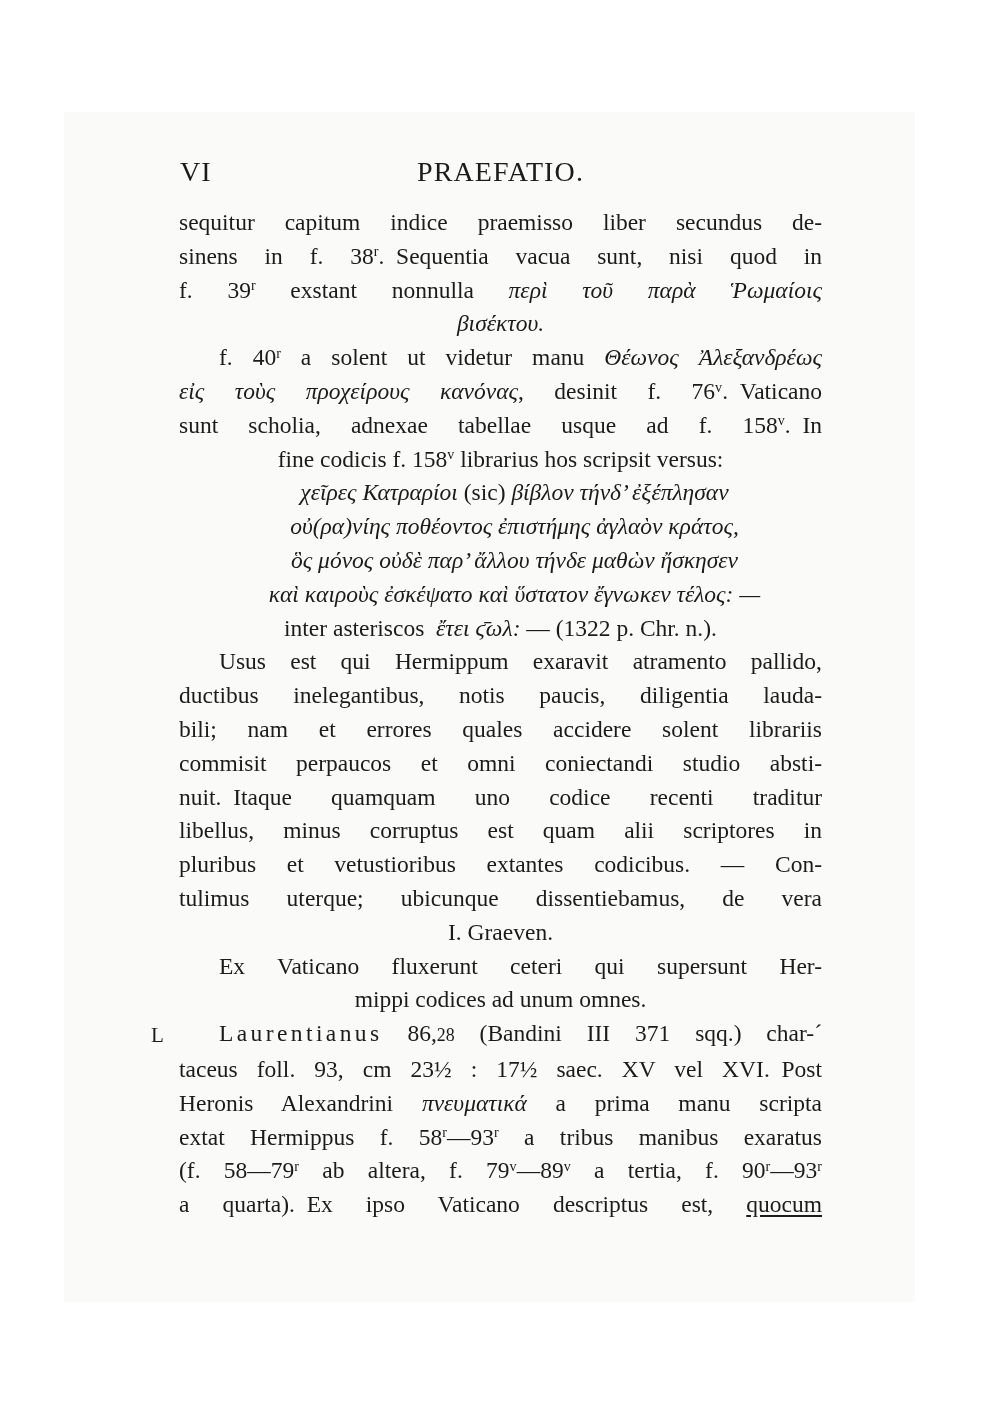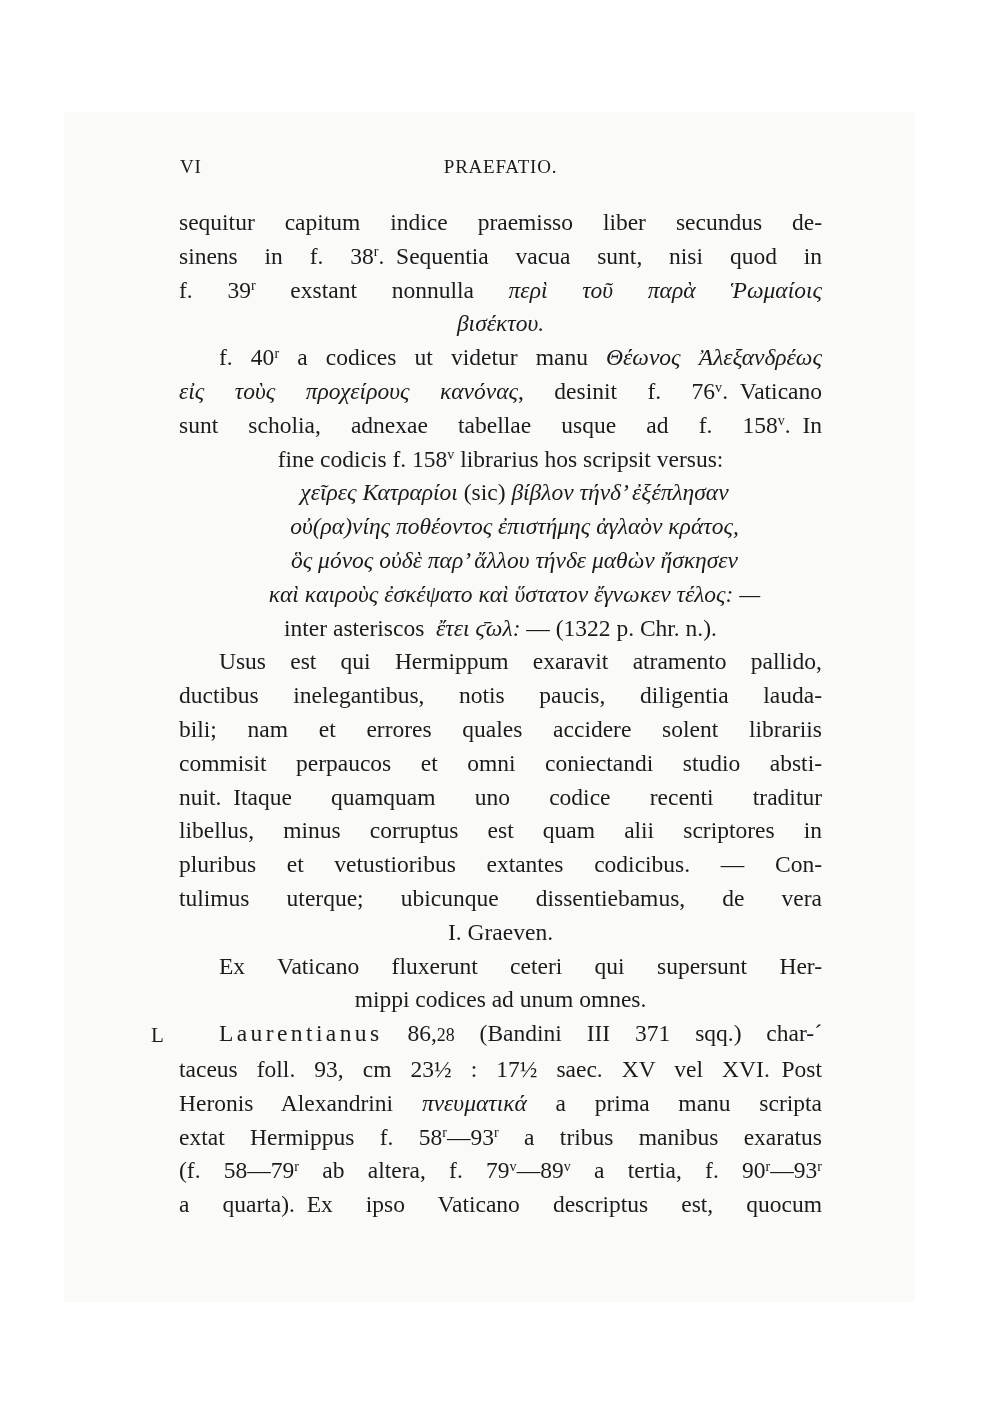--- a/index.html
+++ b/index.html
@@ -23,21 +23,21 @@
     width: 851px;
     height: 1190px;
     background: #fafaf9;
   }
   .running-header {
     position: absolute;
     left: 179px;
     top: 156px;
     width: 643px;
     height: 30px;
-    font-size: 19px;
+    font-size: 28px;
     letter-spacing: 0.04em;
   }
   .page-number {
     position: absolute;
     left: 1px;
     top: 0;
   }
   .running-title {
     position: absolute;
     left: 50%;
@@ -66,21 +66,21 @@
   .seg-n  { }
   .seg-g  { font-style: italic; }
   .seg-sup {
     font-size: 0.60em;
     position: relative;
     top: -0.52em;
     line-height: 0;
   }
   .seg-sp { letter-spacing: 0.145em; }
   .seg-sm { font-size: 0.76em; }
-  .seg-u  { text-underline-offset: 3px; }
+  .seg-u  { text-decoration: underline; text-underline-offset: 3px; }
   .margin-letter {
     position: absolute;
     left: -28px;
     top: 2px;
     font-size: 21px;
     text-indent: 0;
   }
 </style>
 </head>
 <body>
@@ -91,21 +91,21 @@
   <div class="running-header">
     <span class="page-number">VI</span>
     <span class="running-title">PRAEFATIO.</span>
   </div>
 
   <div class="text-block">
       <div class="line  just"><span class="seg-n">sequitur capitum indice praemisso liber secundus de-</span></div>
       <div class="line  just"><span class="seg-n">sinens in f. 38</span><span class="seg-sup">r</span><span class="seg-n">. Sequentia vacua sunt, nisi quod in</span></div>
       <div class="line  just"><span class="seg-n">f. 39</span><span class="seg-sup">r</span><span class="seg-n"> exstant nonnulla </span><span class="seg-g">περὶ τοῦ παρὰ Ῥωμαίοις</span></div>
       <div class="line"><span class="seg-g">βισέκτου.</span></div>
-      <div class="line pind just"><span class="seg-n">f. 40</span><span class="seg-sup">r</span><span class="seg-n"> a codices ut videtur manu </span><span class="seg-g">Θέωνος Ἀλεξανδρέως</span></div>
+      <div class="line pind just"><span class="seg-n">f. 40</span><span class="seg-sup">r</span><span class="seg-n"> a solent ut videtur manu </span><span class="seg-g">Θέωνος Ἀλεξανδρέως</span></div>
       <div class="line  just"><span class="seg-g">εἰς τοὺς προχείρους κανόνας</span><span class="seg-n">, desinit f. 76</span><span class="seg-sup">v</span><span class="seg-n">. Vaticano</span></div>
       <div class="line  just"><span class="seg-n">sunt scholia, adnexae tabellae usque ad f. 158</span><span class="seg-sup">v</span><span class="seg-n">. In</span></div>
       <div class="line"><span class="seg-n">fine codicis f. 158</span><span class="seg-sup">v</span><span class="seg-n"> librarius hos scripsit versus:</span></div>
       <div class="line verse"><span class="seg-g">χεῖρες Κατραρίοι </span><span class="seg-n">(sic) </span><span class="seg-g">βίβλον τήνδ’ ἐξέπλησαν</span></div>
       <div class="line verse"><span class="seg-g">οὐ(ρα)νίης ποθέοντος ἐπιστήμης ἀγλαὸν κράτος,</span></div>
       <div class="line verse"><span class="seg-g">ὃς μόνος οὐδὲ παρ’ ἄλλου τήνδε μαθὼν ἤσκησεν</span></div>
       <div class="line verse"><span class="seg-g">καὶ καιροὺς ἐσκέψατο καὶ ὕστατον ἔγνωκεν τέλος: —</span></div>
       <div class="line"><span class="seg-n">inter asteriscos </span><span class="seg-g">ἔτει ϛ̄ωλ:</span><span class="seg-n"> — (1322 p. Chr. n.).</span></div>
       <div class="line pind just"><span class="seg-n">Usus est qui Hermippum exaravit atramento pallido,</span></div>
       <div class="line  just"><span class="seg-n">ductibus inelegantibus, notis paucis, diligentia lauda-</span></div>

